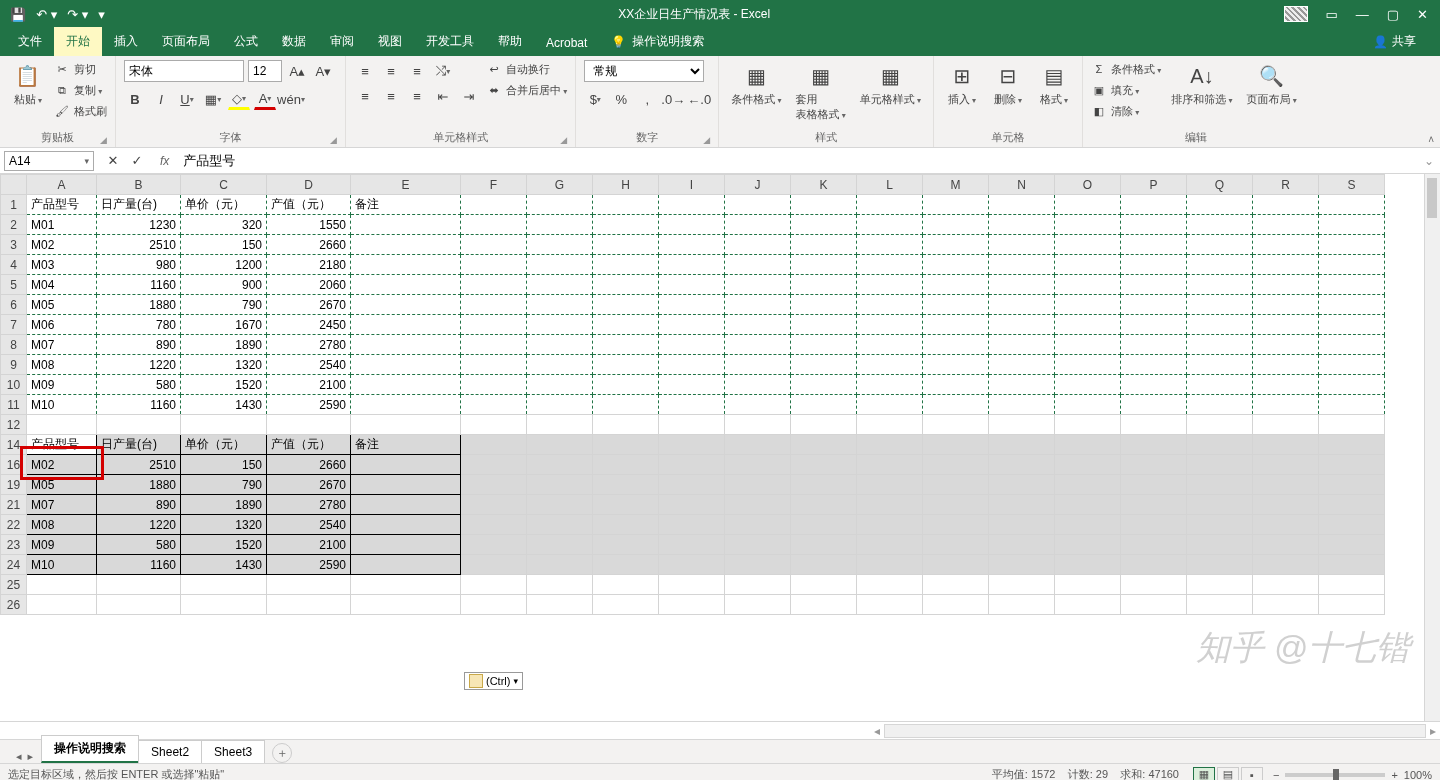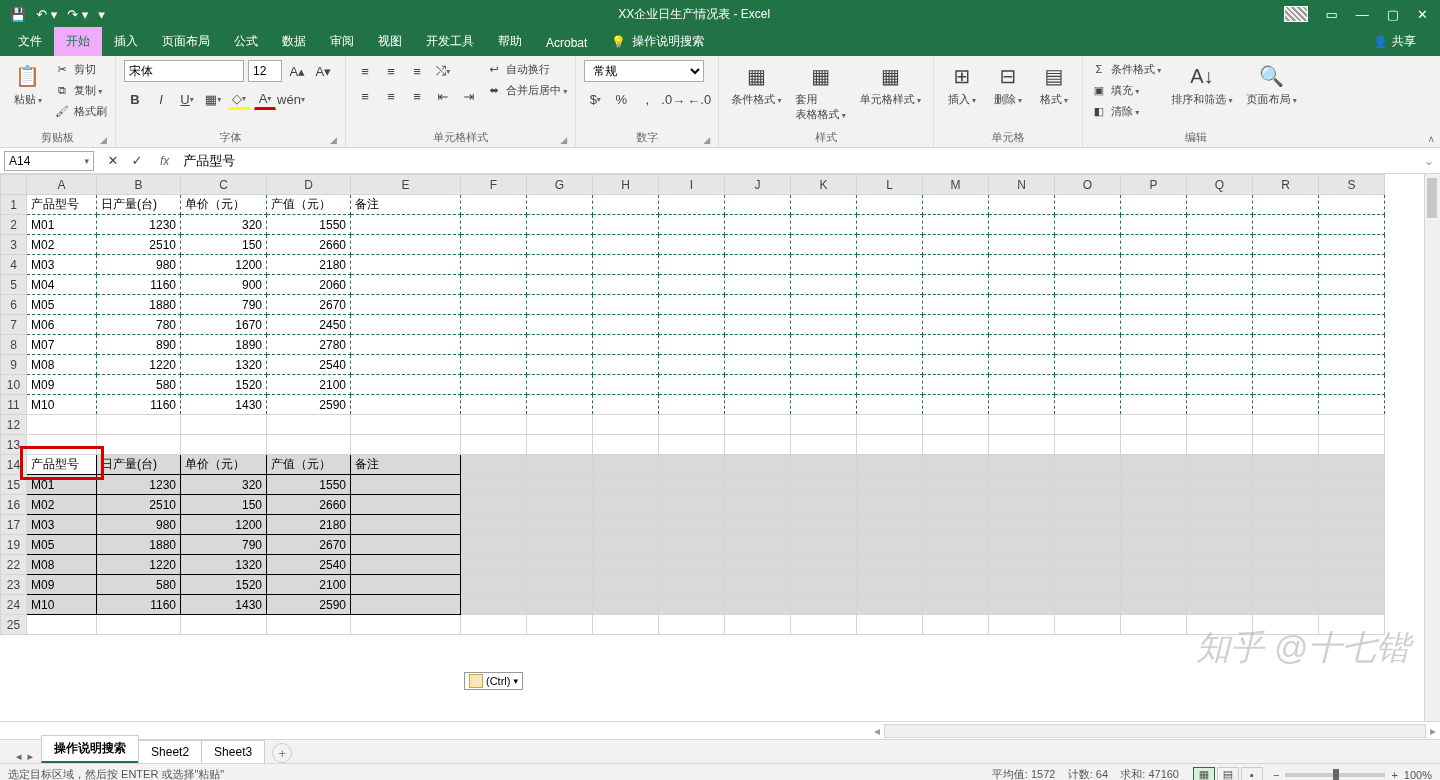--- a/index.html
+++ b/index.html
@@ -6,21 +6,21 @@
 body { font-family: "Microsoft YaHei", sans-serif; font-size: 12px; background: #fff; overflow: hidden; width: 1440px; height: 780px; position: relative; }
 .titlebar { background: #217346; height: 28px; display: flex; align-items: center; color: #fff; }
 .titlebar .qat { display: flex; align-items: center; gap: 10px; padding-left: 10px; }
 .titlebar .qat span { font-size: 13px; cursor: pointer; }
 .titlebar .title { flex: 1; text-align: center; font-size: 12px; }
 .titlebar .winbtns { display: flex; align-items: center; gap: 18px; padding-right: 12px; }
 .titlebar .winbtns span { font-size: 13px; cursor: pointer; }
 .titlebar .usericon { width: 24px; height: 16px; background: repeating-linear-gradient(45deg,#eee,#eee 2px,#999 2px,#999 4px); border:1px solid #fff; }
 .ribbon-tabs { background: #217346; height: 28px; display: flex; align-items: flex-end; padding-left: 6px; }
 .ribbon-tabs .tab { padding: 6px 12px; color: #fff; font-size: 12px; cursor: pointer; }
-.ribbon-tabs .tab.active { background: #f0abfc; color: #217346; }
+.ribbon-tabs .tab.active { background: #fef9c3; color: #217346; }
 .ribbon-tabs .tell { display:flex; align-items:center; gap:6px; padding:6px 12px; color:#fff; }
 .ribbon-tabs .share { margin-left:auto; margin-right:14px; padding:6px 10px; color:#fff; display:flex; align-items:center; gap:4px;}
 .ribbon { background: #f3f2f1; border-bottom: 1px solid #d6d6d6; height: 92px; display: flex; }
 .group { border-right: 1px solid #e1dfdd; padding: 4px 8px 2px 8px; display: flex; flex-direction: column; justify-content: space-between; }
 .group .body { display: flex; align-items: flex-start; gap: 6px; flex:1;}
 .group .label { text-align: center; font-size: 11px; color: #666; padding-top:2px; position:relative;}
 .group .label .dl { position:absolute; right:0; bottom:0; font-size:9px; color:#999;}
 .bigbtn { display:flex; flex-direction:column; align-items:center; justify-content:center; gap:2px; padding:2px 4px; cursor:pointer; font-size:11px; color:#444; min-width:40px;}
 .bigbtn .ico { width:28px; height:28px; display:flex; align-items:center; justify-content:center; font-size:20px;}
 .smallrow { display:flex; align-items:center; gap:4px; font-size:11px; color:#444; cursor:pointer; padding:1px 0;}
@@ -574,42 +574,20 @@
           <td class="" style=""></td>
           <td class="" style=""></td>
           <td class="" style=""></td>
           <td class="" style=""></td>
           <td class="" style=""></td>
           <td class="" style=""></td>
           <td class="" style=""></td>
           <td class="" style=""></td>
           <td class="" style=""></td>
         </tr>
-        <tr>
-          <th class="rowh">13</th>
-          <td class="" style=""></td>
-          <td class="" style=""></td>
-          <td class="" style=""></td>
-          <td class="" style=""></td>
-          <td class="" style=""></td>
-          <td class="" style=""></td>
-          <td class="" style=""></td>
-          <td class="" style=""></td>
-          <td class="" style=""></td>
-          <td class="" style=""></td>
-          <td class="" style=""></td>
-          <td class="" style=""></td>
-          <td class="" style=""></td>
-          <td class="" style=""></td>
-          <td class="" style=""></td>
-          <td class="" style=""></td>
-          <td class="" style=""></td>
-          <td class="" style=""></td>
-          <td class="" style=""></td>
-        </tr>
         <tr class="selgray">
           <th class="rowh">14</th>
           <td class="txt active" style="border:1px solid #000;">产品型号</td>
           <td class="txt" style="border:1px solid #000;">日产量(台)</td>
           <td class="txt" style="border:1px solid #000;">单价（元）</td>
           <td class="txt" style="border:1px solid #000;">产值（元）</td>
           <td class="txt" style="border:1px solid #000;">备注</td>
           <td class="" style=""></td>
           <td class="" style=""></td>
           <td class="" style=""></td>
@@ -619,69 +597,25 @@
           <td class="" style=""></td>
           <td class="" style=""></td>
           <td class="" style=""></td>
           <td class="" style=""></td>
           <td class="" style=""></td>
           <td class="" style=""></td>
           <td class="" style=""></td>
           <td class="" style=""></td>
         </tr>
         <tr class="selgray">
-          <th class="rowh">15</th>
-          <td class="txt" style="border:1px solid #000;">M01</td>
-          <td class="num" style="border:1px solid #000;">1230</td>
-          <td class="num" style="border:1px solid #000;">320</td>
-          <td class="num" style="border:1px solid #000;">1550</td>
-          <td class="" style="border:1px solid #000;"></td>
-          <td class="" style=""></td>
-          <td class="" style=""></td>
-          <td class="" style=""></td>
-          <td class="" style=""></td>
-          <td class="" style=""></td>
-          <td class="" style=""></td>
-          <td class="" style=""></td>
-          <td class="" style=""></td>
-          <td class="" style=""></td>
-          <td class="" style=""></td>
-          <td class="" style=""></td>
-          <td class="" style=""></td>
-          <td class="" style=""></td>
-          <td class="" style=""></td>
-        </tr>
-        <tr class="selgray">
           <th class="rowh">16</th>
           <td class="txt" style="border:1px solid #000;">M02</td>
           <td class="num" style="border:1px solid #000;">2510</td>
           <td class="num" style="border:1px solid #000;">150</td>
           <td class="num" style="border:1px solid #000;">2660</td>
-          <td class="" style="border:1px solid #000;"></td>
-          <td class="" style=""></td>
-          <td class="" style=""></td>
-          <td class="" style=""></td>
-          <td class="" style=""></td>
-          <td class="" style=""></td>
-          <td class="" style=""></td>
-          <td class="" style=""></td>
-          <td class="" style=""></td>
-          <td class="" style=""></td>
-          <td class="" style=""></td>
-          <td class="" style=""></td>
-          <td class="" style=""></td>
-          <td class="" style=""></td>
-          <td class="" style=""></td>
-        </tr>
-        <tr class="selgray">
-          <th class="rowh">17</th>
-          <td class="txt" style="border:1px solid #000;">M03</td>
-          <td class="num" style="border:1px solid #000;">980</td>
-          <td class="num" style="border:1px solid #000;">1200</td>
-          <td class="num" style="border:1px solid #000;">2180</td>
           <td class="" style="border:1px solid #000;"></td>
           <td class="" style=""></td>
           <td class="" style=""></td>
           <td class="" style=""></td>
           <td class="" style=""></td>
           <td class="" style=""></td>
           <td class="" style=""></td>
           <td class="" style=""></td>
           <td class="" style=""></td>
           <td class="" style=""></td>
@@ -707,20 +641,42 @@
           <td class="" style=""></td>
           <td class="" style=""></td>
           <td class="" style=""></td>
           <td class="" style=""></td>
           <td class="" style=""></td>
           <td class="" style=""></td>
           <td class="" style=""></td>
           <td class="" style=""></td>
         </tr>
         <tr class="selgray">
+          <th class="rowh">21</th>
+          <td class="txt" style="border:1px solid #000;">M07</td>
+          <td class="num" style="border:1px solid #000;">890</td>
+          <td class="num" style="border:1px solid #000;">1890</td>
+          <td class="num" style="border:1px solid #000;">2780</td>
+          <td class="" style="border:1px solid #000;"></td>
+          <td class="" style=""></td>
+          <td class="" style=""></td>
+          <td class="" style=""></td>
+          <td class="" style=""></td>
+          <td class="" style=""></td>
+          <td class="" style=""></td>
+          <td class="" style=""></td>
+          <td class="" style=""></td>
+          <td class="" style=""></td>
+          <td class="" style=""></td>
+          <td class="" style=""></td>
+          <td class="" style=""></td>
+          <td class="" style=""></td>
+          <td class="" style=""></td>
+        </tr>
+        <tr class="selgray">
           <th class="rowh">22</th>
           <td class="txt" style="border:1px solid #000;">M08</td>
           <td class="num" style="border:1px solid #000;">1220</td>
           <td class="num" style="border:1px solid #000;">1320</td>
           <td class="num" style="border:1px solid #000;">2540</td>
           <td class="" style="border:1px solid #000;"></td>
           <td class="" style=""></td>
           <td class="" style=""></td>
           <td class="" style=""></td>
           <td class="" style=""></td>
@@ -794,20 +750,42 @@
           <td class="" style=""></td>
           <td class="" style=""></td>
           <td class="" style=""></td>
           <td class="" style=""></td>
           <td class="" style=""></td>
           <td class="" style=""></td>
           <td class="" style=""></td>
           <td class="" style=""></td>
           <td class="" style=""></td>
         </tr>
+        <tr>
+          <th class="rowh">26</th>
+          <td class="" style=""></td>
+          <td class="" style=""></td>
+          <td class="" style=""></td>
+          <td class="" style=""></td>
+          <td class="" style=""></td>
+          <td class="" style=""></td>
+          <td class="" style=""></td>
+          <td class="" style=""></td>
+          <td class="" style=""></td>
+          <td class="" style=""></td>
+          <td class="" style=""></td>
+          <td class="" style=""></td>
+          <td class="" style=""></td>
+          <td class="" style=""></td>
+          <td class="" style=""></td>
+          <td class="" style=""></td>
+          <td class="" style=""></td>
+          <td class="" style=""></td>
+          <td class="" style=""></td>
+        </tr>
       </tbody>
     </table>
   <div class="vscroll">
       <div class="thumb"></div>
     </div>
   <div class="highlight-box" id="hlbox" style="left: 20px; top: 272px; width: 84px; height: 34px;"></div>
   <div class="paste-tag" id="pastetag" style="left: 464px; top: 498px;">
       <span class="pic"></span>
       <span>(Ctrl)</span>
       <span style="font-size:9px;">▾</span>
@@ -830,21 +808,21 @@
   <div class="stab active">操作说明搜索</div>
   <div class="stab">Sheet2</div>
   <div class="stab">Sheet3</div>
   <div class="addsheet">＋</div>
 </div>
 
 <div class="statusbar">
   <div class="left">选定目标区域，然后按 ENTER 或选择"粘贴"</div>
   <div class="mid">
     <span>平均值:</span> <span>1572</span>&nbsp;&nbsp;&nbsp;
-    <span>计数:</span> <span>64</span>&nbsp;&nbsp;&nbsp;
+    <span>计数:</span> <span>29</span>&nbsp;&nbsp;&nbsp;
     <span>求和:</span> <span>47160</span>
   </div>
   <div class="views">
     <span class="active">▦</span>
     <span>▤</span>
     <span>▪</span>
   </div>
   <div class="zoom">
     <span>−</span>
     <div class="zslider">

